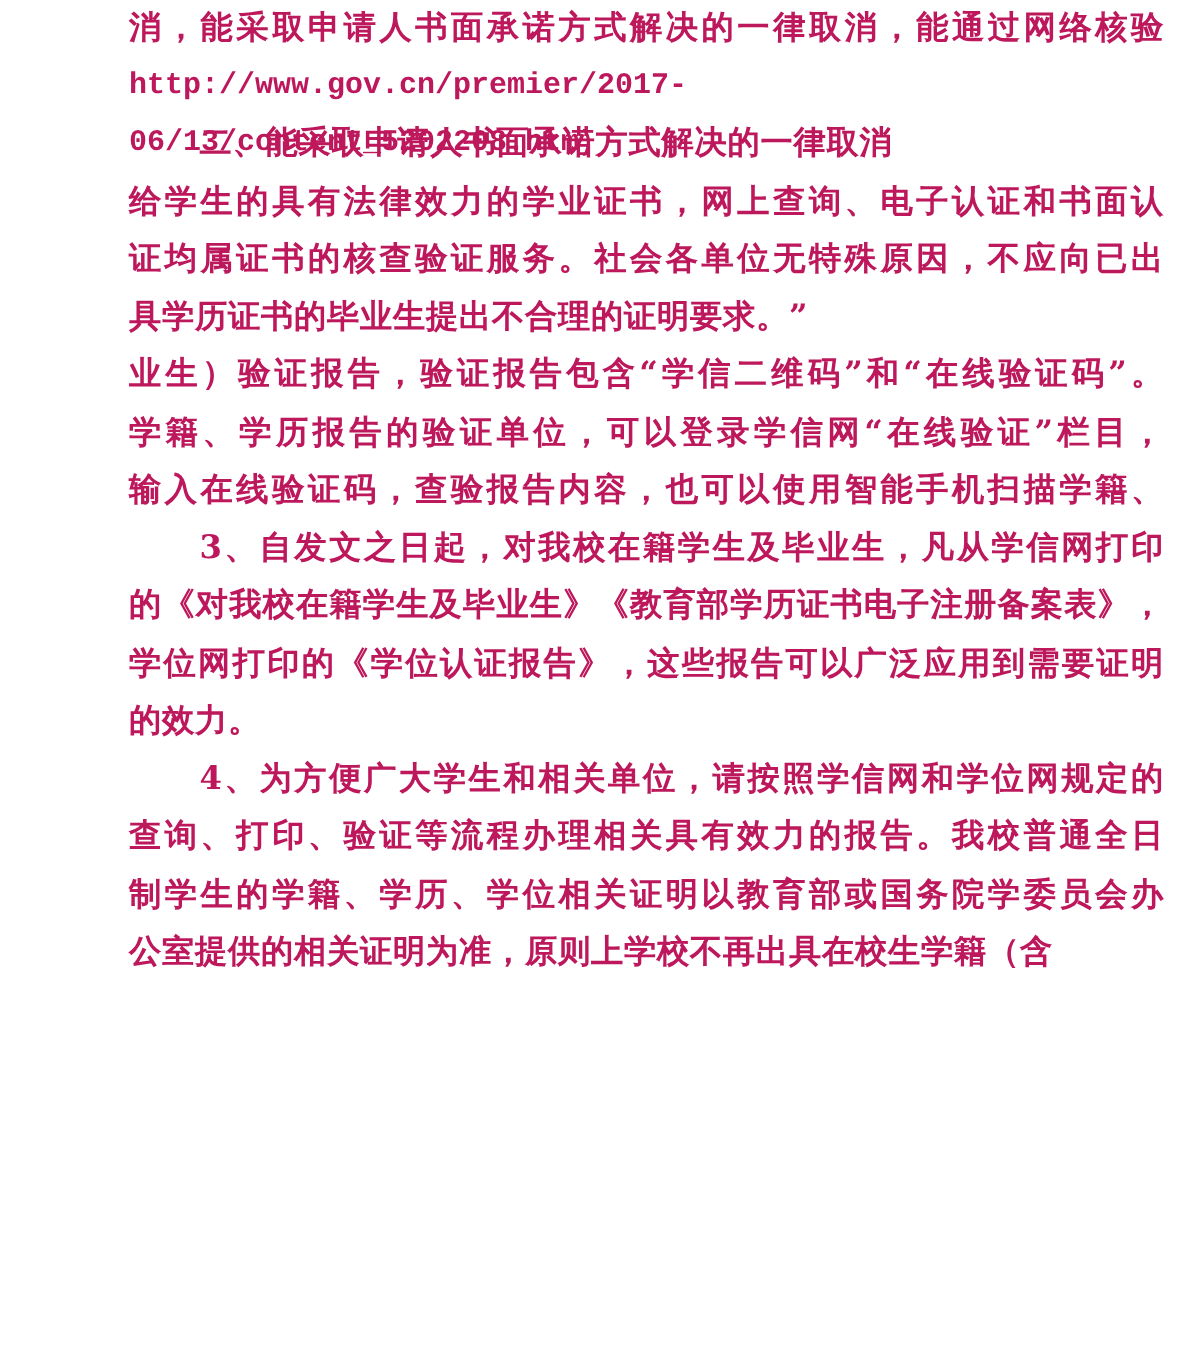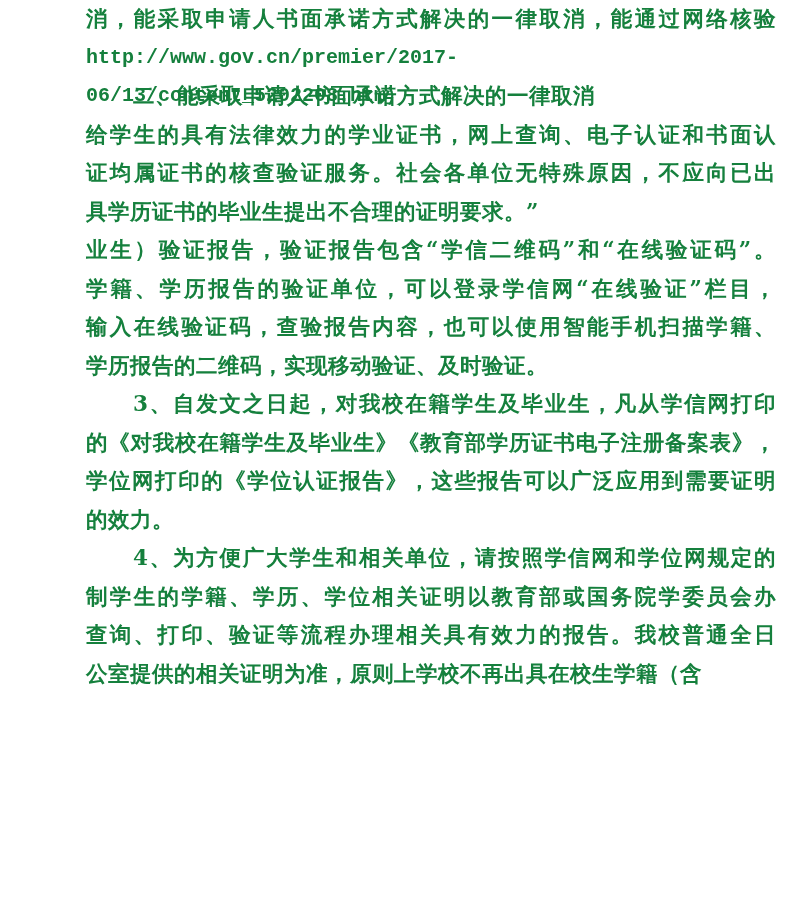--- a/index.html
+++ b/index.html
@@ -18,21 +18,21 @@
     position: absolute;
     left: 86px;
     top: 0;
     width: 690px;
   }
   .line {
     height: 38.5px;
     line-height: 38.5px;
     font-size: 21.5px;
     font-weight: 700;
-    color: #15803d;
+    color: #be185d;
     font-family: "DejaVu Serif", "Liberation Serif", serif;
     letter-spacing: 0.5px;
     text-align: left;
   }
   
   .jf {
     text-align: justify;
     text-align-last: justify;
     text-justify: inter-character;
     -moz-text-align-last: justify;
@@ -56,23 +56,22 @@
   <div class="textblock">
     <div class="line jf">消，能采取申请人书面承诺方式解决的一律取消，能通过网络核验</div>
     <div class="line url">http://www.gov.cn/premier/2017-06/13/content_5202208.htm）</div>
     <div class="line indent">二、能采取申请人书面承诺方式解决的一律取消</div>
     <div class="line jf">给学生的具有法律效力的学业证书，网上查询、电子认证和书面认</div>
     <div class="line jf">证均属证书的核查验证服务。社会各单位无特殊原因，不应向已出</div>
     <div class="line">具学历证书的毕业生提出不合理的证明要求。”</div>
     <div class="line jf">业生）验证报告，验证报告包含“学信二维码”和“在线验证码”。</div>
     <div class="line jf">学籍、学历报告的验证单位，可以登录学信网“在线验证”栏目，</div>
     <div class="line jf">输入在线验证码，查验报告内容，也可以使用智能手机扫描学籍、</div>
-    <div class="line">学历报告的二维码，实现移动验证、及时验证。</div>
     <div class="line jf indent">3、自发文之日起，对我校在籍学生及毕业生，凡从学信网打印</div>
     <div class="line jf">的《对我校在籍学生及毕业生》《教育部学历证书电子注册备案表》，</div>
     <div class="line jf">学位网打印的《学位认证报告》，这些报告可以广泛应用到需要证明</div>
     <div class="line">的效力。</div>
     <div class="line jf indent">4、为方便广大学生和相关单位，请按照学信网和学位网规定的</div>
+    <div class="line jf">查询、打印、验证等流程办理相关具有效力的报告。我校普通全日</div>
     <div class="line jf">制学生的学籍、学历、学位相关证明以教育部或国务院学委员会办</div>
-    <div class="line jf">查询、打印、验证等流程办理相关具有效力的报告。我校普通全日</div>
     <div class="line">公室提供的相关证明为准，原则上学校不再出具在校生学籍（含</div>
   </div>
 </div>
 
 </body></html>

